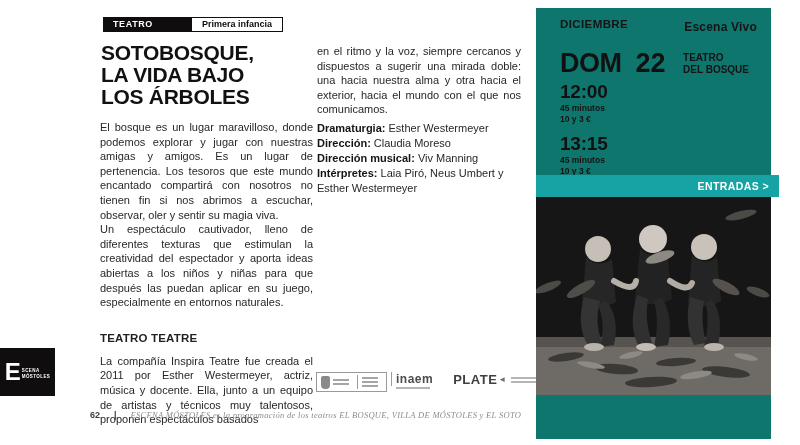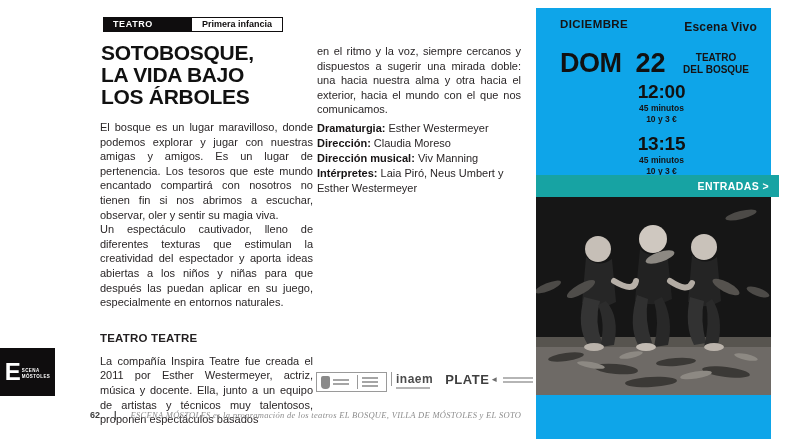--- a/index.html
+++ b/index.html
@@ -30,45 +30,45 @@
   .credits b { color:#161314; }
   
   .logos { position:absolute; left:316px; top:372px; height:22px; display:flex; align-items:flex-start; }
   .gov-box { display:flex; align-items:center; border:1px solid #9a9a9a; height:20px; padding:0 4px; }
   .crest { width:9px; height:13px; background:#8a8a8a; border-radius:2px 2px 4px 4px; margin-right:3px; }
   .micro-lines { display:flex; flex-direction:column; gap:2px; margin-right:4px; }
   .micro-lines i { display:block; width:16px; height:2px; background:#a5a5a5; }
   .vsep { width:1px; height:14px; background:#9a9a9a; margin:0 4px; }
   .inaem { font-weight:bold; font-size:12px; letter-spacing:.5px; color:#4c4c4c; }
   .inaem-sub { width:34px; height:2px; background:#b5b5b5; margin-top:1px; }
-  .platea { font-weight:bold; font-size:13px; color:#3f3f3f; letter-spacing:.5px; margin-left:12px; display:flex; align-items:center; }
+  .platea { font-weight:bold; font-size:13px; color:#3f3f3f; letter-spacing:.5px; margin-left:20px; display:flex; align-items:center; }
   .platea .spk { font-size:8px; margin-left:1px; color:#6e6e6e; }
   .platea-sub { display:flex; flex-direction:column; gap:2px; margin-left:4px; }
   .platea-sub i { display:block; width:30px; height:2px; background:#b5b5b5; }
   
   .footer { position:absolute; left:90px; top:410px; font-size:8.5px; color:#8d8d8d; display:flex; align-items:baseline; gap:14px; }
   .footer .pn { font-weight:bold; color:#3c3c3c; font-size:9px; }
   .footer .ft { font-family:"Liberation Serif", serif; font-style:italic; letter-spacing:.3px; }
   
   .corner-logo { position:absolute; left:0; top:348px; width:55px; height:48px;
     background:#0f0d0e; color:#fff; display:flex; align-items:center; justify-content:center; }
   .corner-inner { display:flex; align-items:flex-start; }
   .corner-inner .bigE { font-size:24px; font-weight:bold; line-height:22px; }
   .corner-txt { display:flex; flex-direction:column; margin-left:1px; margin-top:7px; }
   .corner-txt span { font-size:4.5px; font-weight:bold; letter-spacing:.4px; line-height:5.5px; }
   
-  .panel { position:absolute; left:536px; top:8px; width:235px; height:431px; background:#0ea5e9;text-align:center; }
+  .panel { position:absolute; left:536px; top:8px; width:235px; height:431px; background:#0f766e; }
   .panel-head { display:flex; justify-content:space-between; align-items:flex-start; padding:10px 14px 0 24px; }
   .month { font-size:11.5px; font-weight:bold; letter-spacing:.4px; color:#161314; }
   .program { font-size:12px; font-weight:bold; color:#161314; margin-top:2px; letter-spacing:.2px; }
   .date-row { display:flex; padding:14px 10px 0 24px; }
   .dom { font-size:27px; font-weight:bold; letter-spacing:-.5px; color:#111; }
   .daynum { font-size:27px; font-weight:bold; margin-left:14px; color:#111; }
   .venue { margin-left:auto; margin-right:12px; font-size:10px; font-weight:bold; line-height:11.5px; margin-top:4px; color:#161314; }
-  .sessions { padding-left:16px; }
+  .sessions { padding-left:24px; }
   .time { font-size:19px; font-weight:bold; letter-spacing:-.2px; color:#111; margin-top:2px; }
   .meta { font-size:8.5px; font-weight:bold; line-height:10.5px; color:#161314; }
   .session2 { margin-top:9px; }
   .tickets-bar { position:absolute; left:0; top:167px; width:243px; height:22px;
     background:#17a3a3; color:#fff; display:flex; align-items:center; justify-content:flex-end;
     padding-right:10px; font-size:10.5px; font-weight:bold; letter-spacing:.4px; cursor:pointer; }
   .photo { position:absolute; left:0; top:189px; width:235px; height:198px; background:#141414; }
   .photo svg { display:block; width:100%; height:100%; }
 </style>
 </head>

